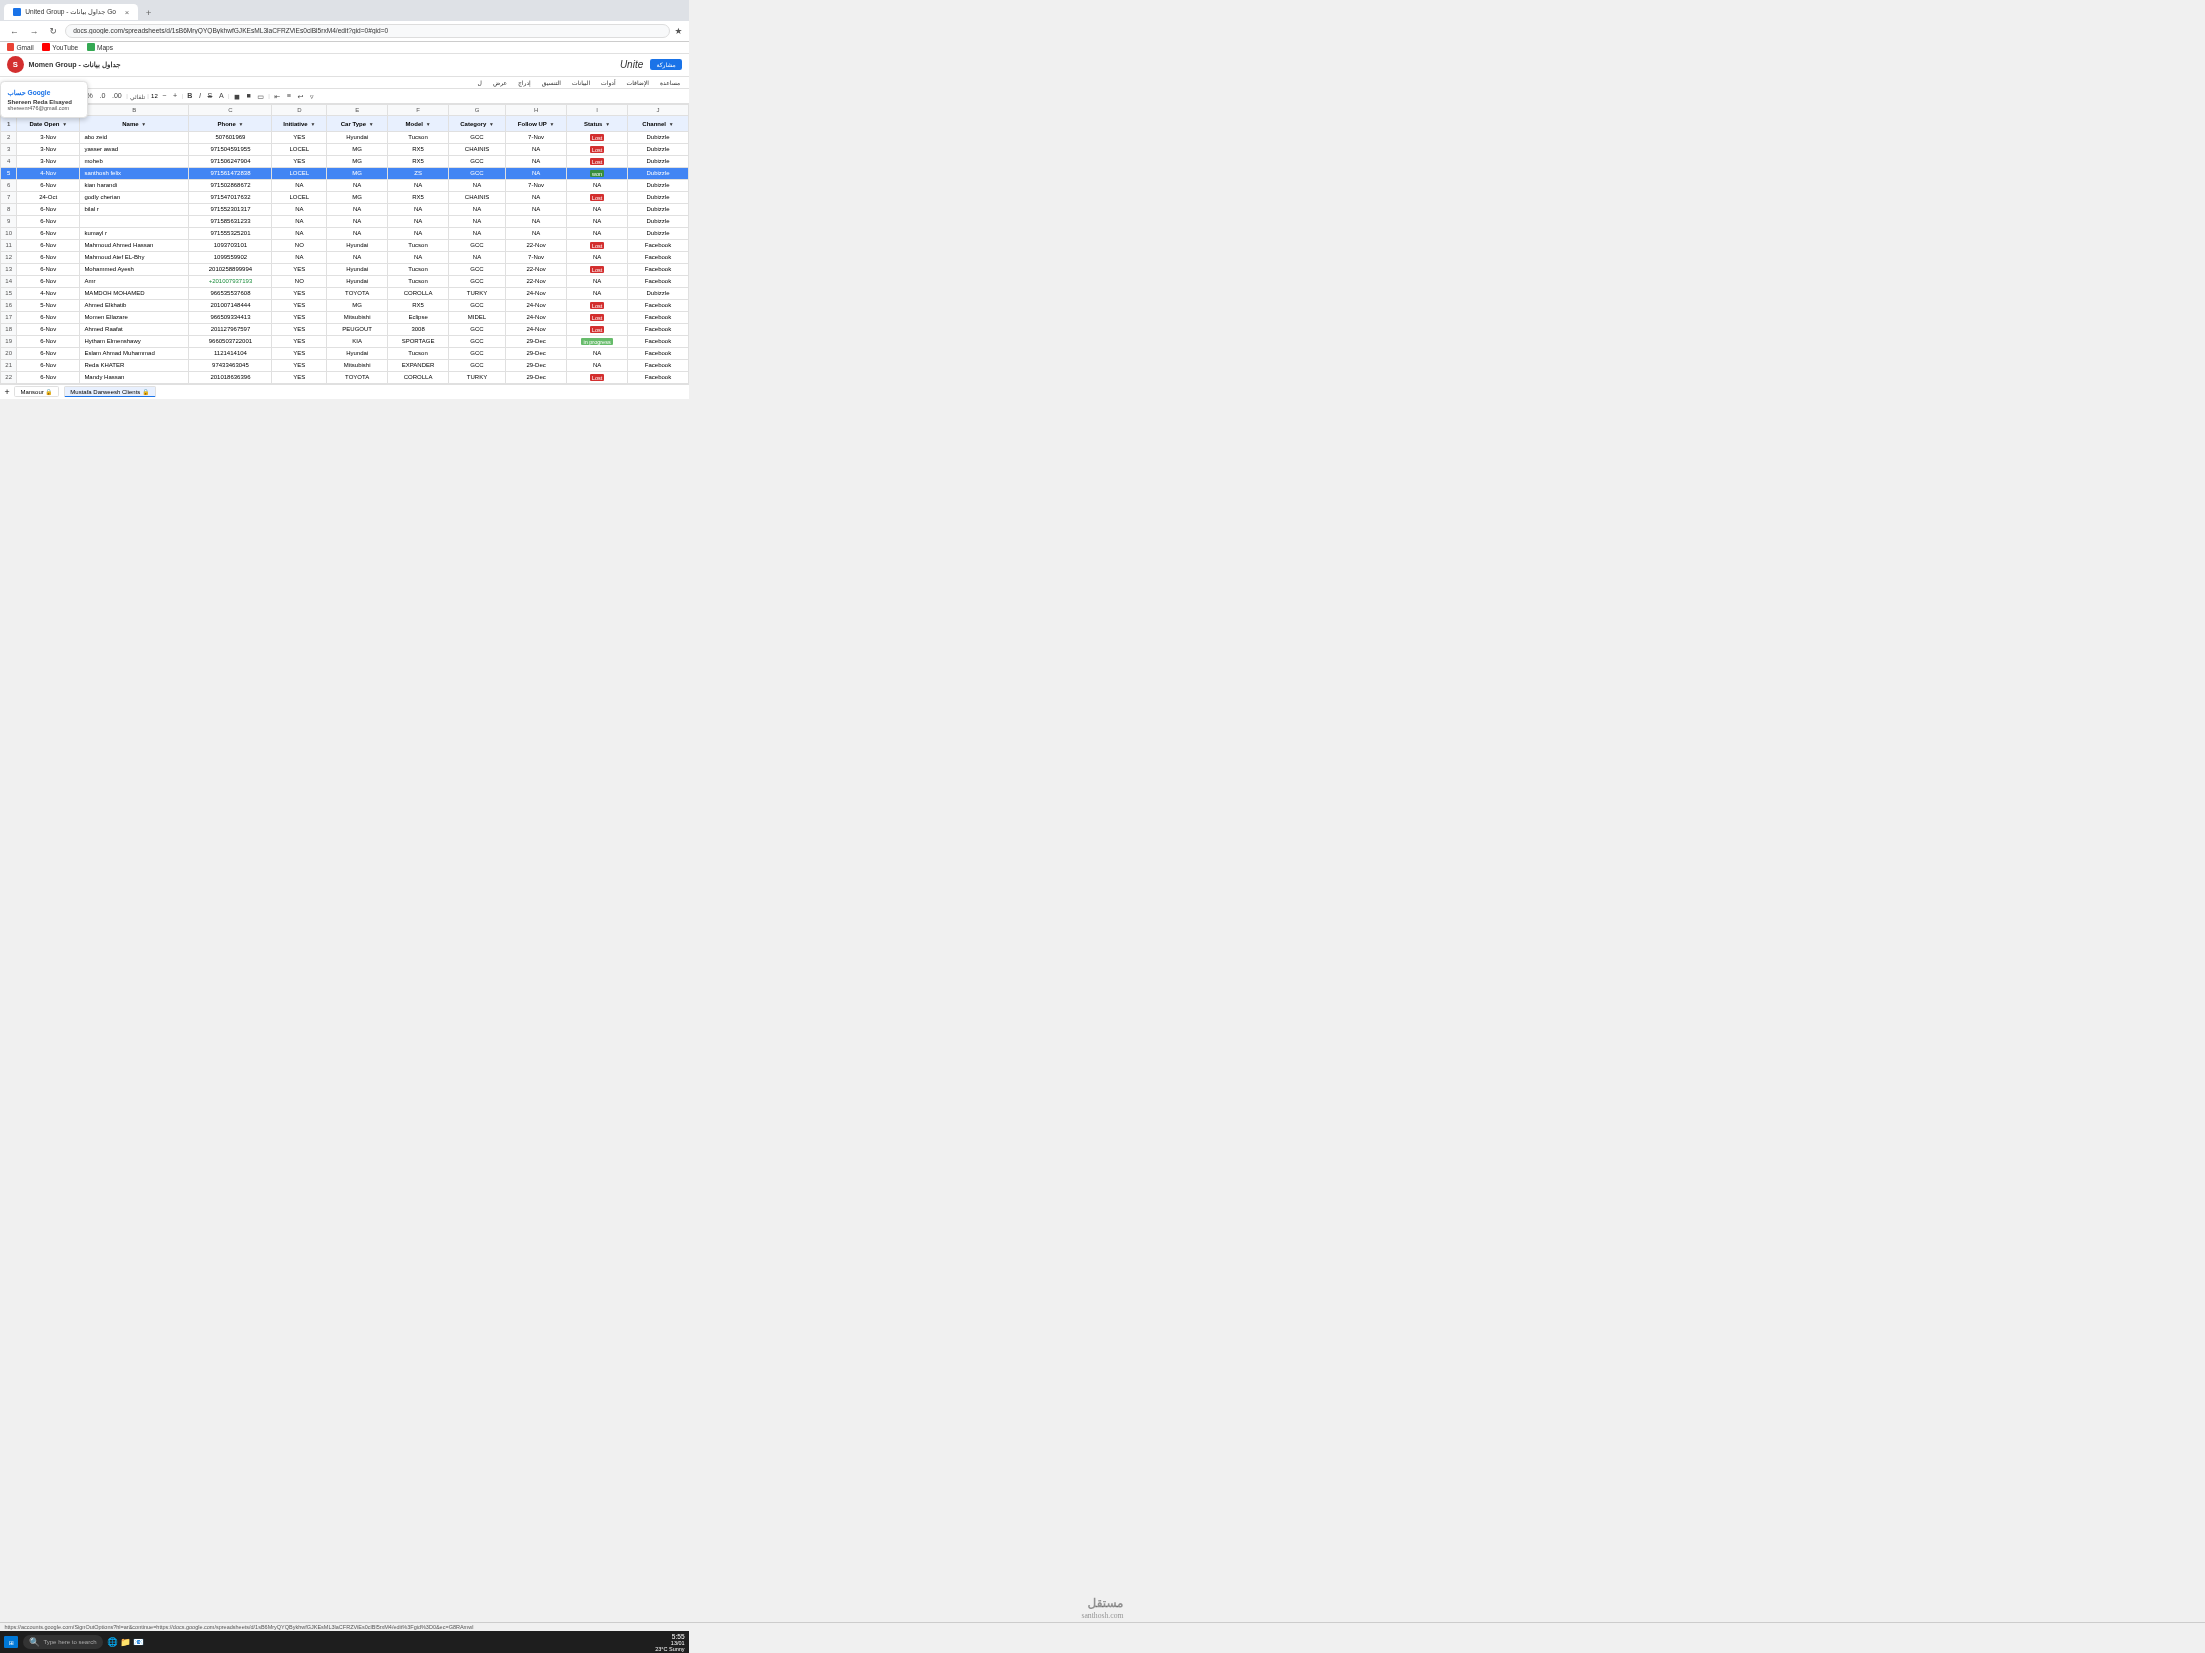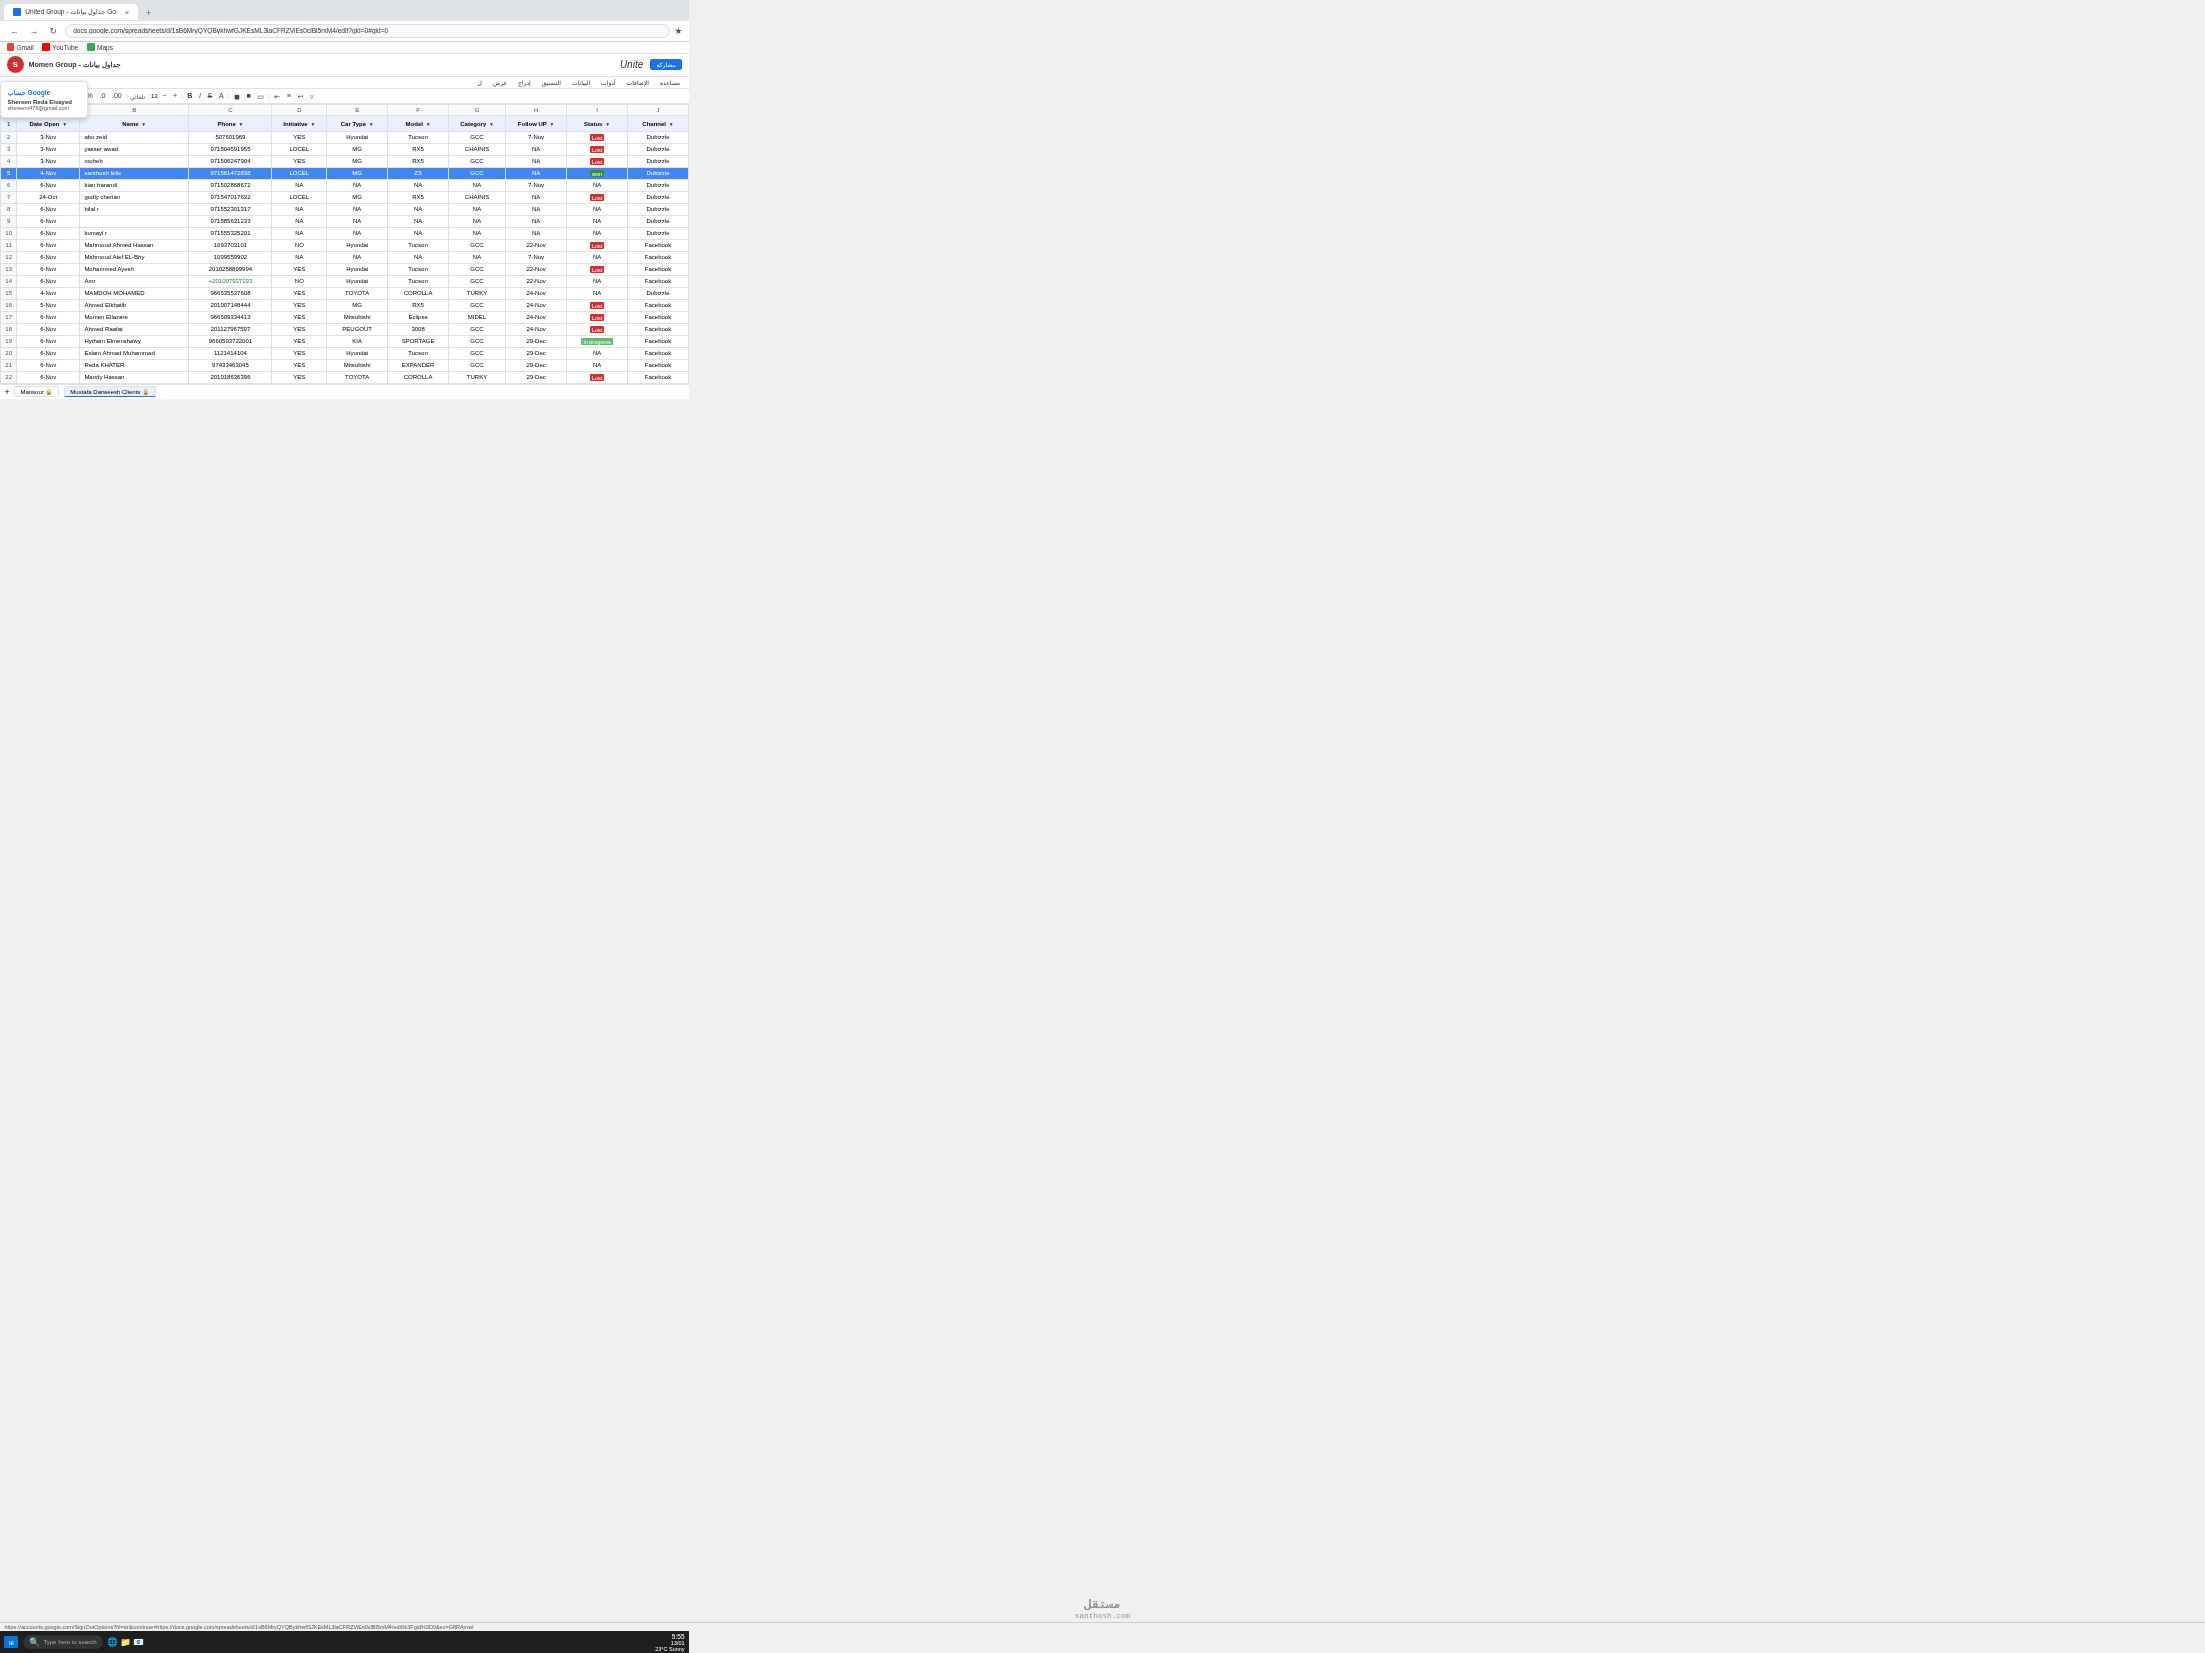--- a/index.html
+++ b/index.html
@@ -47,21 +47,21 @@
     td { text-align: center; height: 12px; }
     td.name-col { text-align: left; padding-left: 4.4px; }
 
     .bottom-bar { background: white; border-top: 0.5px solid #e0e0e0; display: flex; align-items: center; padding: 1.6px 4.4px; font-size: 6px; gap: 4.4px; }
     .sheet-tab { background: white; border: 0.5px solid #e0e0e0; border-radius: 1.6px; padding: 1.1px 5.5px; font-size: 6px; cursor: pointer; }
     .sheet-tab-active { background: #e8f0fe; border-bottom: 1.1px solid #1a73e8; }
 
     .taskbar { background: #1e1e1e; height: 22px; display: flex; align-items: center; padding: 0 4.4px; position: fixed; bottom: 0; width: 689px; }
     .taskbar-time { margin-left: auto; color: white; font-size: 6px; text-align: right; }
 
-    .watermark { position: absolute; bottom: 33px; left: 50%; transform: translateX(-50%); color: rgba(0,0,0,0.4); font-size: 11px; text-align: center; font-family: Liberation Mono, monospace; pointer-events: none; }
+    .watermark { position: absolute; bottom: 33px; left: 50%; transform: translateX(-50%); color: rgba(0,0,0,0.4); font-size: 11px; text-align: right; font-family: Liberation Serif, serif; pointer-events: none; }
 
     .user-tooltip { position: absolute; top: 81px; left: 0; background: white; border: 0.5px solid #e0e0e0; border-radius: 4.4px; padding: 6.6px; box-shadow: 0 1.1px 5.5px rgba(0,0,0,0.2); width: 88px; font-size: 6px; z-index: 100; }
     .user-tooltip .google-label { color: #1a73e8; font-weight: bold; font-size: 6.6px; margin-bottom: 2.2px; }
     .user-tooltip .user-name { font-weight: bold; color: #333; }
     .user-tooltip .user-email { color: #555; font-size: 5.5px; }
     .user-avatar { width: 17.5px; height: 17.5px; border-radius: 50%; background: #d32f2f; color: white; display: flex; align-items: center; justify-content: center; font-weight: bold; font-size: 7.7px; }
 
     .url-hint { position: fixed; bottom: 22px; left: 0; right: 0; background: #f0f0f0; border-top: 0.5px solid #ccc; font-size: 5.5px; padding: 1.1px 4.4px; color: #555; overflow: hidden; white-space: nowrap; }
 
     .filter-icon { font-size: 4.9px; color: #333; margin-left: 1.1px; }

